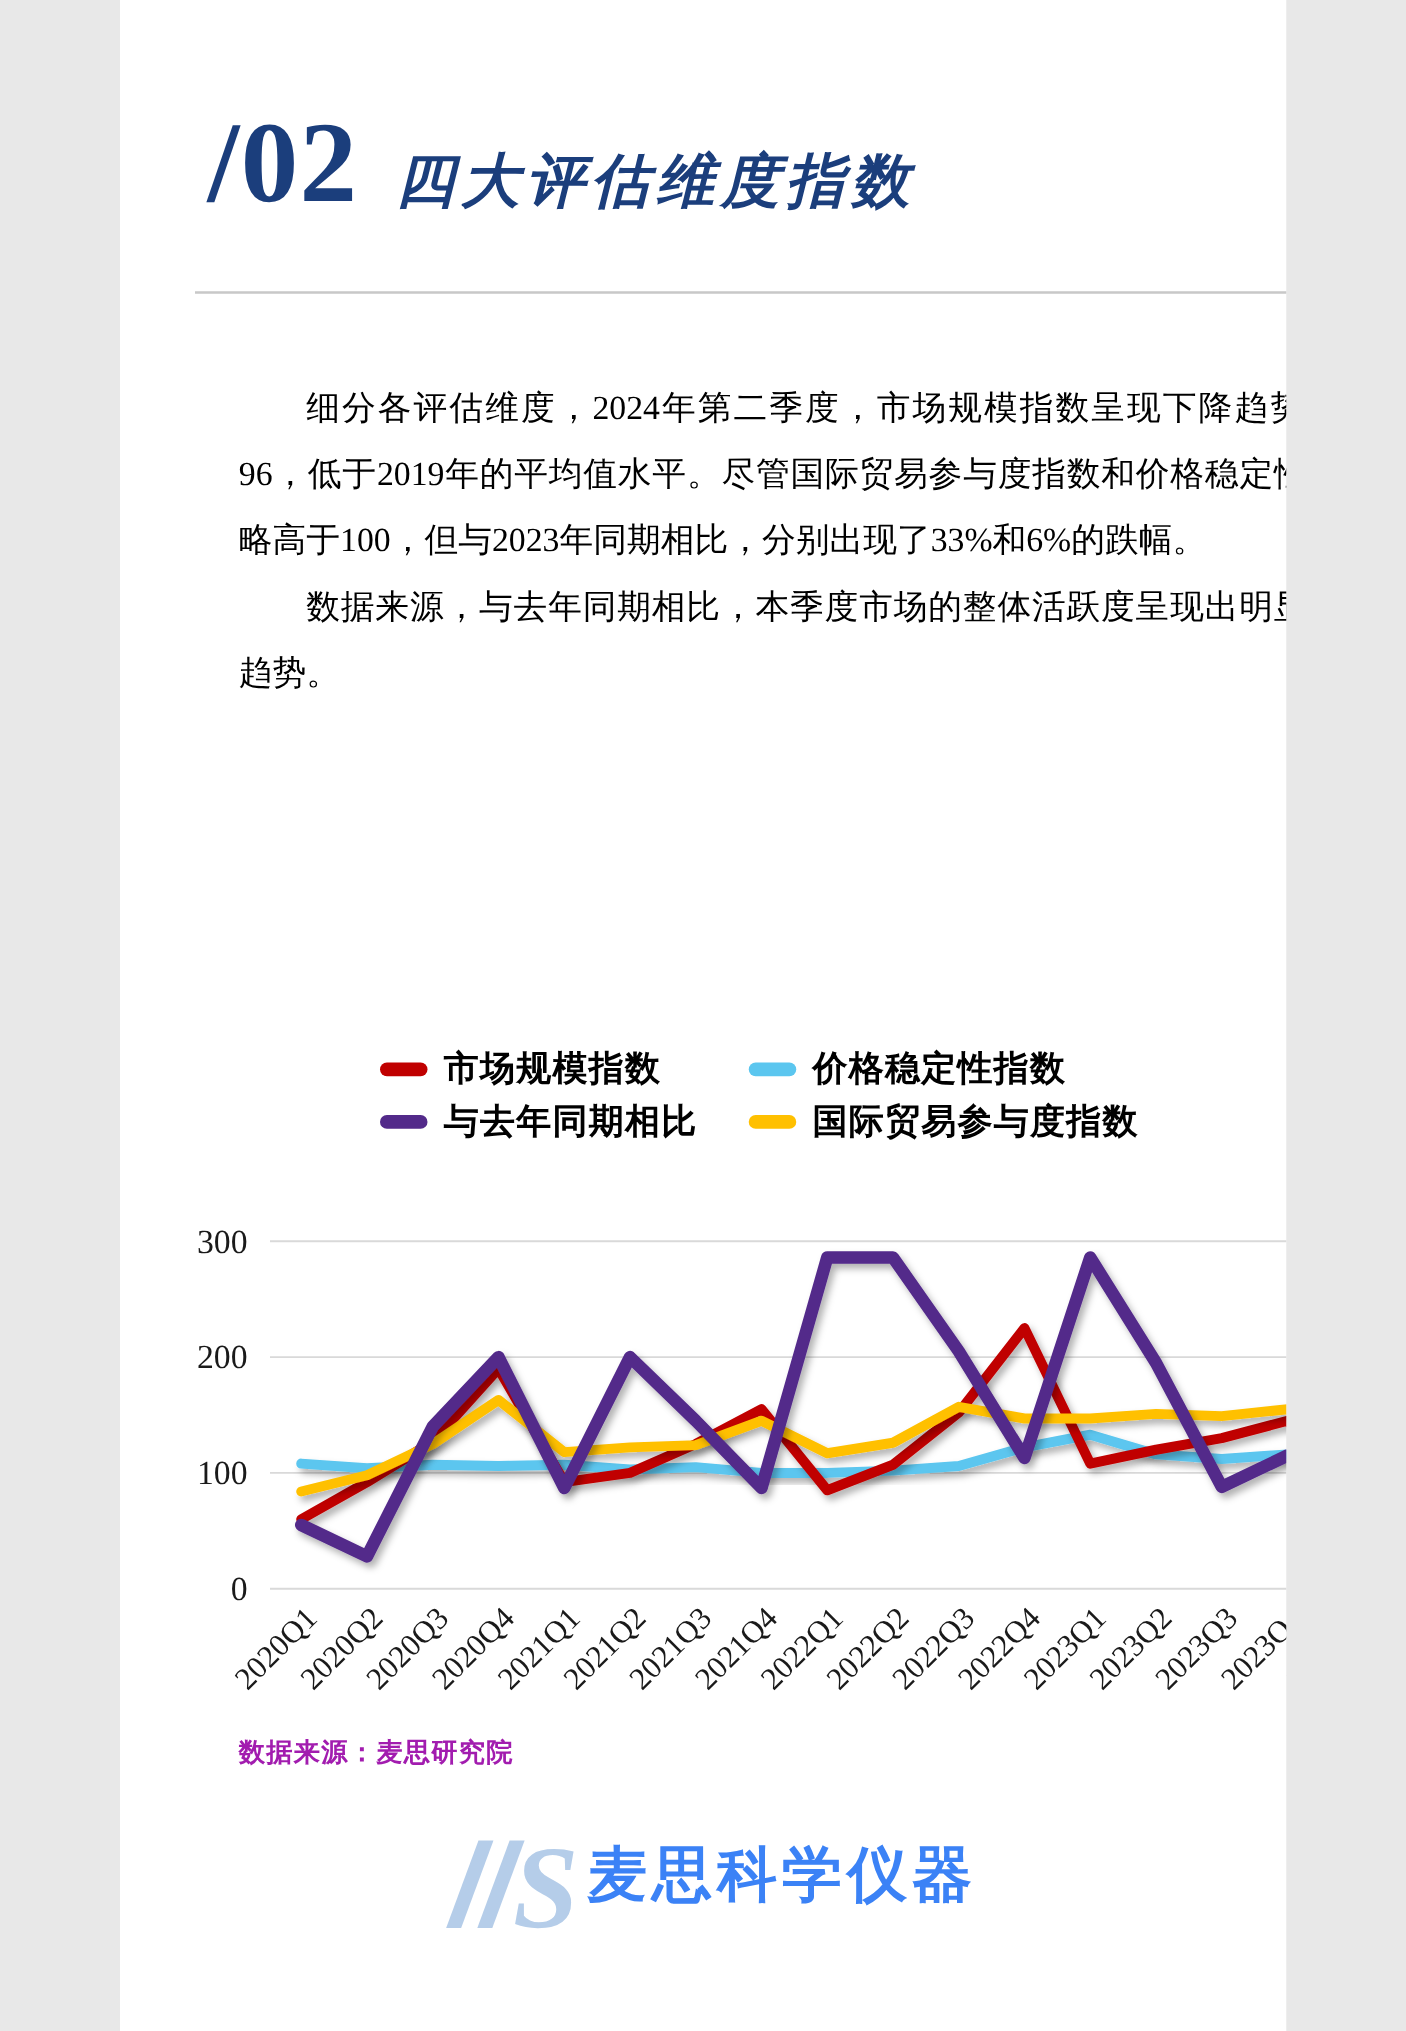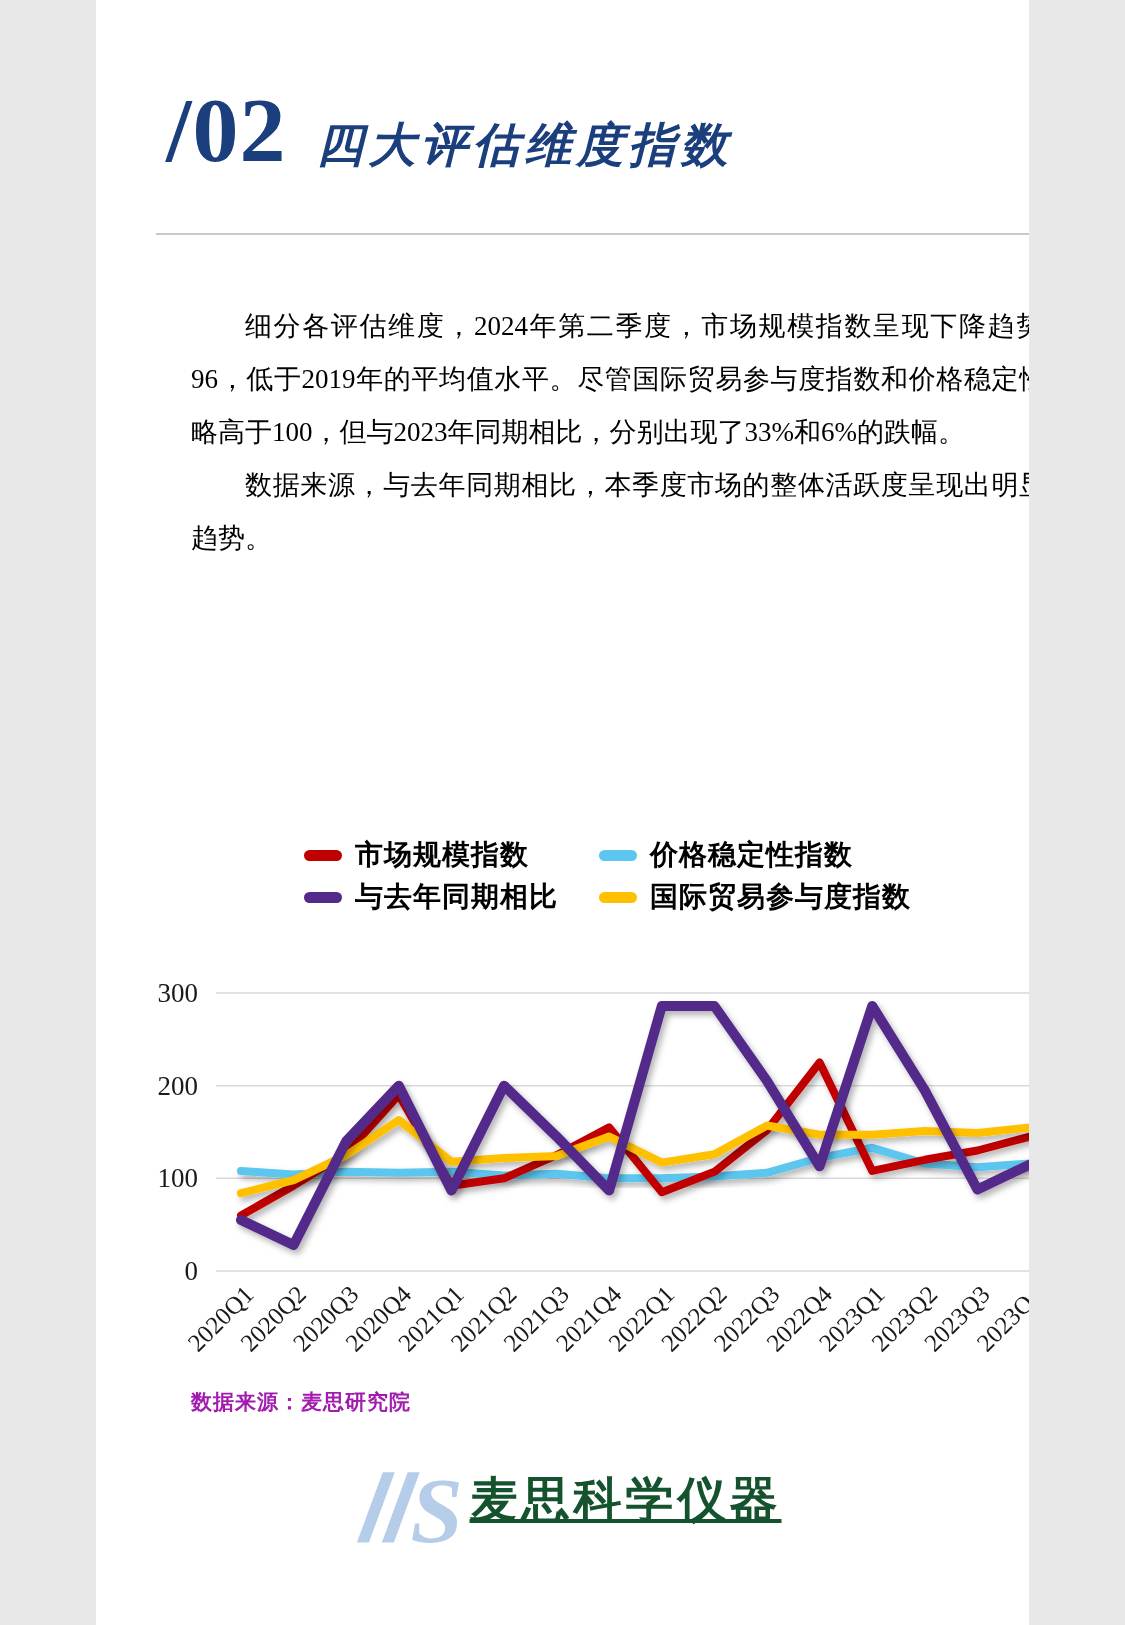--- a/index.html
+++ b/index.html
@@ -18,21 +18,21 @@
           row-gap:8px;column-gap:0;}
   .legend-item{display:flex;align-items:center;gap:13px;height:34px;}
   .swatch{width:38px;height:11px;border-radius:6px;background:#999;flex:0 0 auto;}
   .legend-label{font-size:28px;font-weight:bold;color:#000;letter-spacing:1px;}
   .chart-wrap{position:absolute;left:50px;top:928px;width:1020px;height:445px;}
   .source-note{position:absolute;left:95px;top:1388px;font-size:21px;font-weight:bold;color:#a21caf;
                letter-spacing:1px;}
   .footer{position:absolute;left:0;top:1452px;width:100%;display:flex;justify-content:center;
           align-items:center;gap:6px;}
   .brand-text{font-family:"Liberation Sans","DejaVu Sans",sans-serif;font-weight:bold;font-size:48px;
-              color:#14532d;letter-spacing:4px;text-decoration:underline;}
+              color:#3b82f6;letter-spacing:4px;}
   svg text{font-family:"Liberation Serif","DejaVu Serif",serif;}
 </style>
 </head>
 <body>
 
 <div class="page">
 
   <div class="title-row">
     <span class="title-num">/02</span>
     <span class="title-cn">四大评估维度指数</span>

